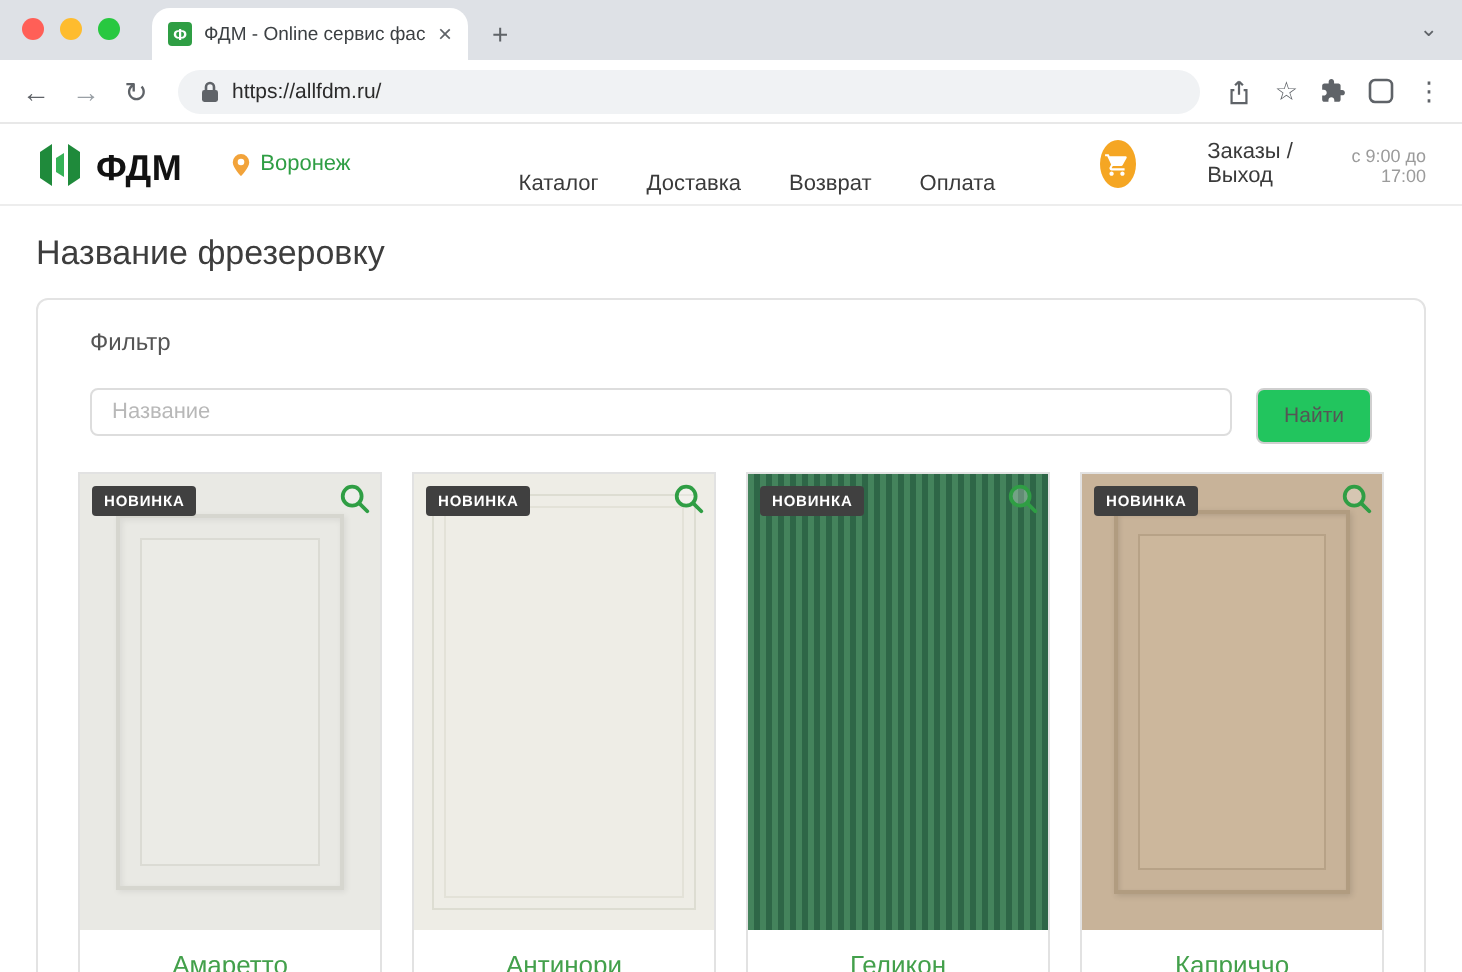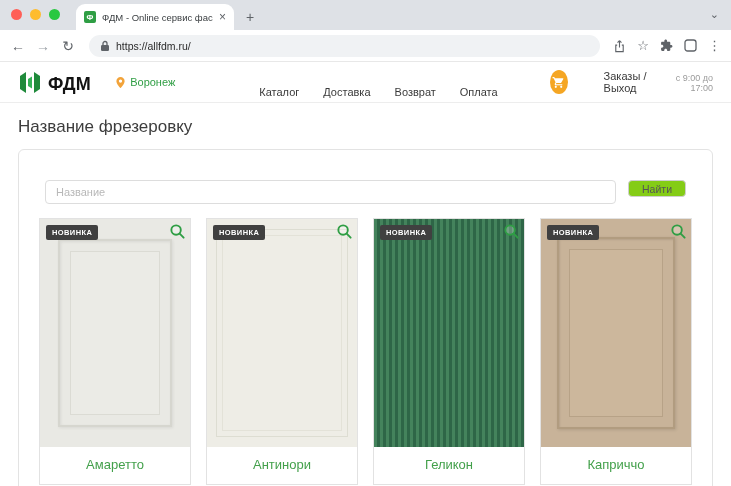--- a/index.html
+++ b/index.html
@@ -43,21 +43,21 @@
 
   
   .content { padding: 0 18px; }
   .page-heading { font-size: 17px; font-weight: 400; color: #3d3d3d; margin: 14px 0 12px; }
   .panel { border: 1px solid #e3e3e3; border-radius: 6px; padding-top: 14px; height: 360px; background: #fff; }
   .filter-wrap { padding: 0 26px; }
   .filter-title { font-size: 12px; color: #555; margin-bottom: 10px; }
   .filter-row { display: flex; gap: 12px; margin-bottom: 14px; margin-top: 16px; }
   .search-input { flex: 1; height: 24px; border: 1px solid #ddd; border-radius: 4px; padding: 0 10px; font-size: 11px; color: #333; outline: none; font-family: "Liberation Sans", sans-serif; }
   .search-input::placeholder { color: #b8b8b8; }
-  .find-btn { height: 17px; padding: 0 13px; border: 1px solid #cfcfcf; background: #84cc16; border-radius: 4px; font-size: 10.5px; color: #555; cursor: pointer; font-family: "Liberation Sans", sans-serif; }
+  .find-btn { height: 28px; padding: 0 13px; border: 1px solid #cfcfcf; background: #22c55e; border-radius: 4px; font-size: 10.5px; color: #555; cursor: pointer; font-family: "Liberation Sans", sans-serif; }
 
   .products { display: grid; grid-template-columns: repeat(4, 1fr); gap: 15px; padding: 0 20px; }
   .product { border: 1px solid #e2e2e2; background: #fff; }
   .facade { height: 228px; position: relative; overflow: hidden; }
   .facade::before, .facade::after { content: ""; position: absolute; z-index: 0; }
   .pname { text-align: center; padding: 10px 0 12px; font-size: 13px; color: #43a04b; cursor: pointer; }
   .badge { position: absolute; z-index: 2; top: 6px; left: 6px; background: #404040; color: #fff; font-size: 7.5px; font-weight: bold; letter-spacing: .4px; padding: 3px 6px; border-radius: 2px; }
   .zoom { position: absolute; z-index: 2; top: 4px; right: 4px; cursor: pointer; }
 
   .f-amaretto { background: #e9e9e4; }
@@ -163,20 +163,21 @@
     <div class="phone-block">
       <div class="hours">с 9:00 до 17:00</div>
     </div>
   </div>
 
   <div class="content">
     <h1 class="page-heading">Название фрезеровку</h1>
 
     <div class="panel">
       <div class="filter-wrap">
+        <div class="filter-title">Фильтр</div>
         <div class="filter-row">
           <input class="search-input" type="text" placeholder="Название" style="">
           <button class="find-btn">Найти</button>
         </div>
       </div>
 
       <div class="products">
 
         <div class="product">
           <div class="facade f-amaretto">

